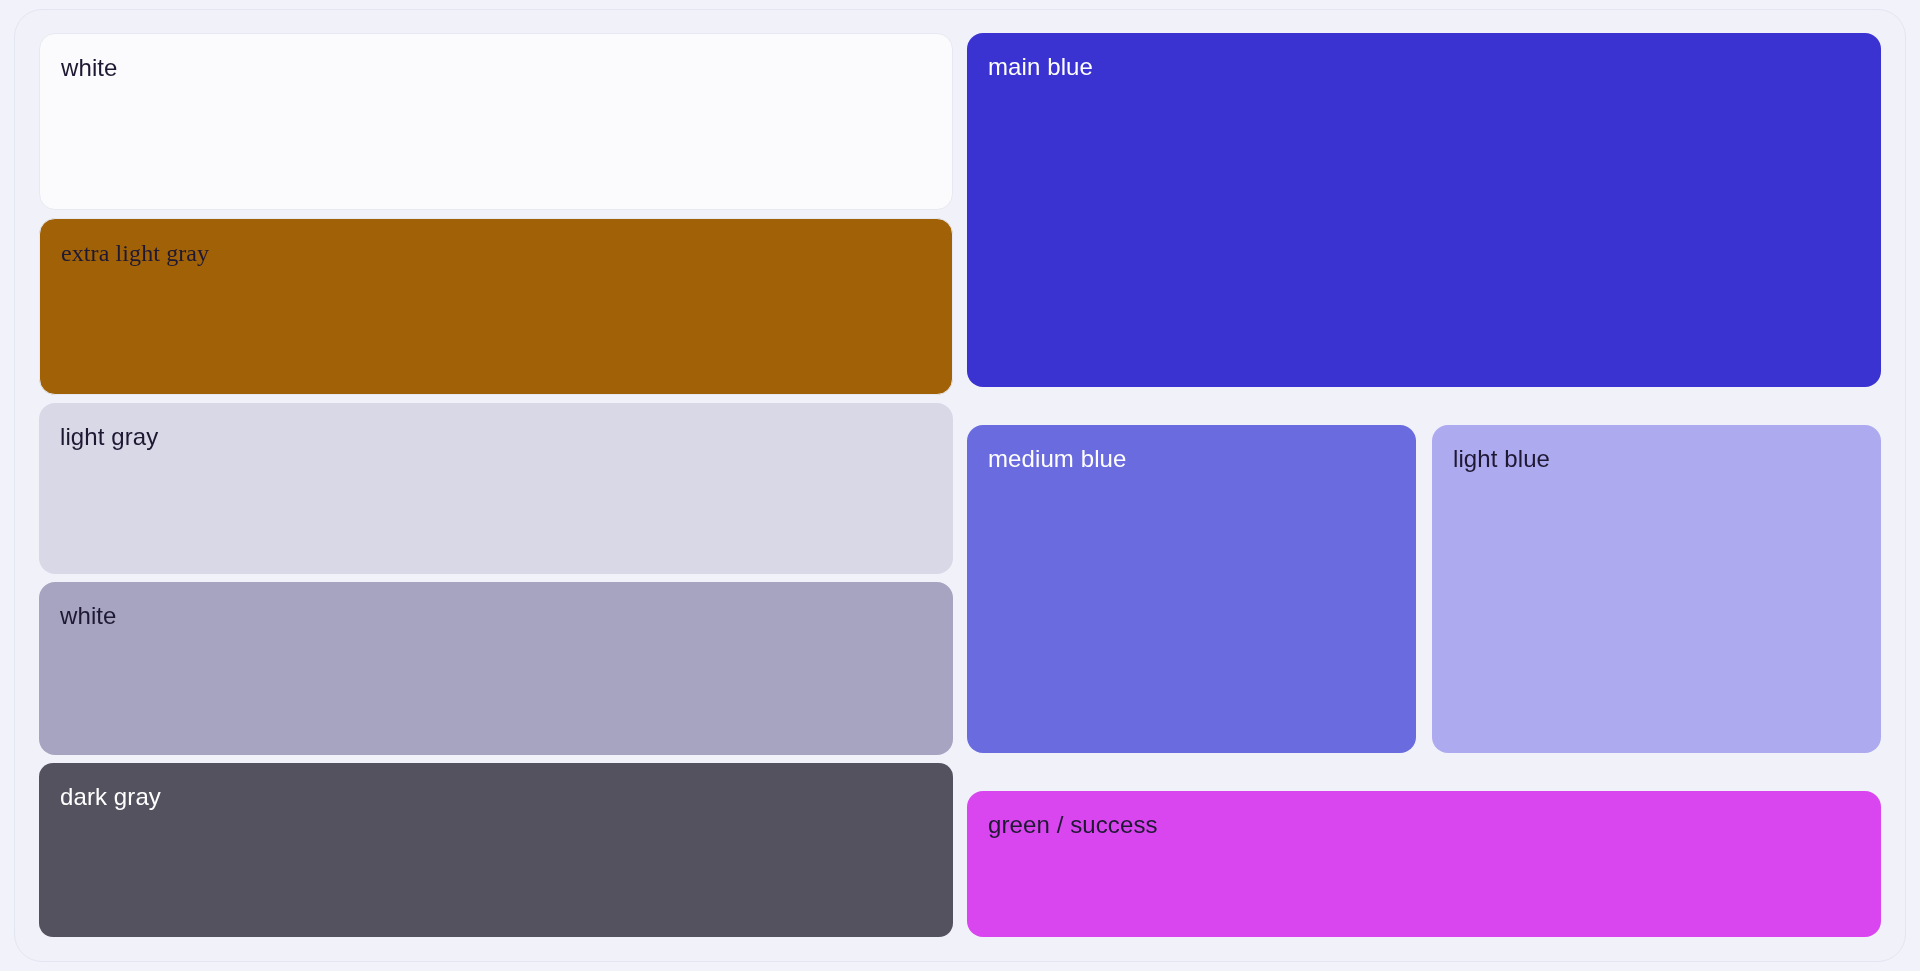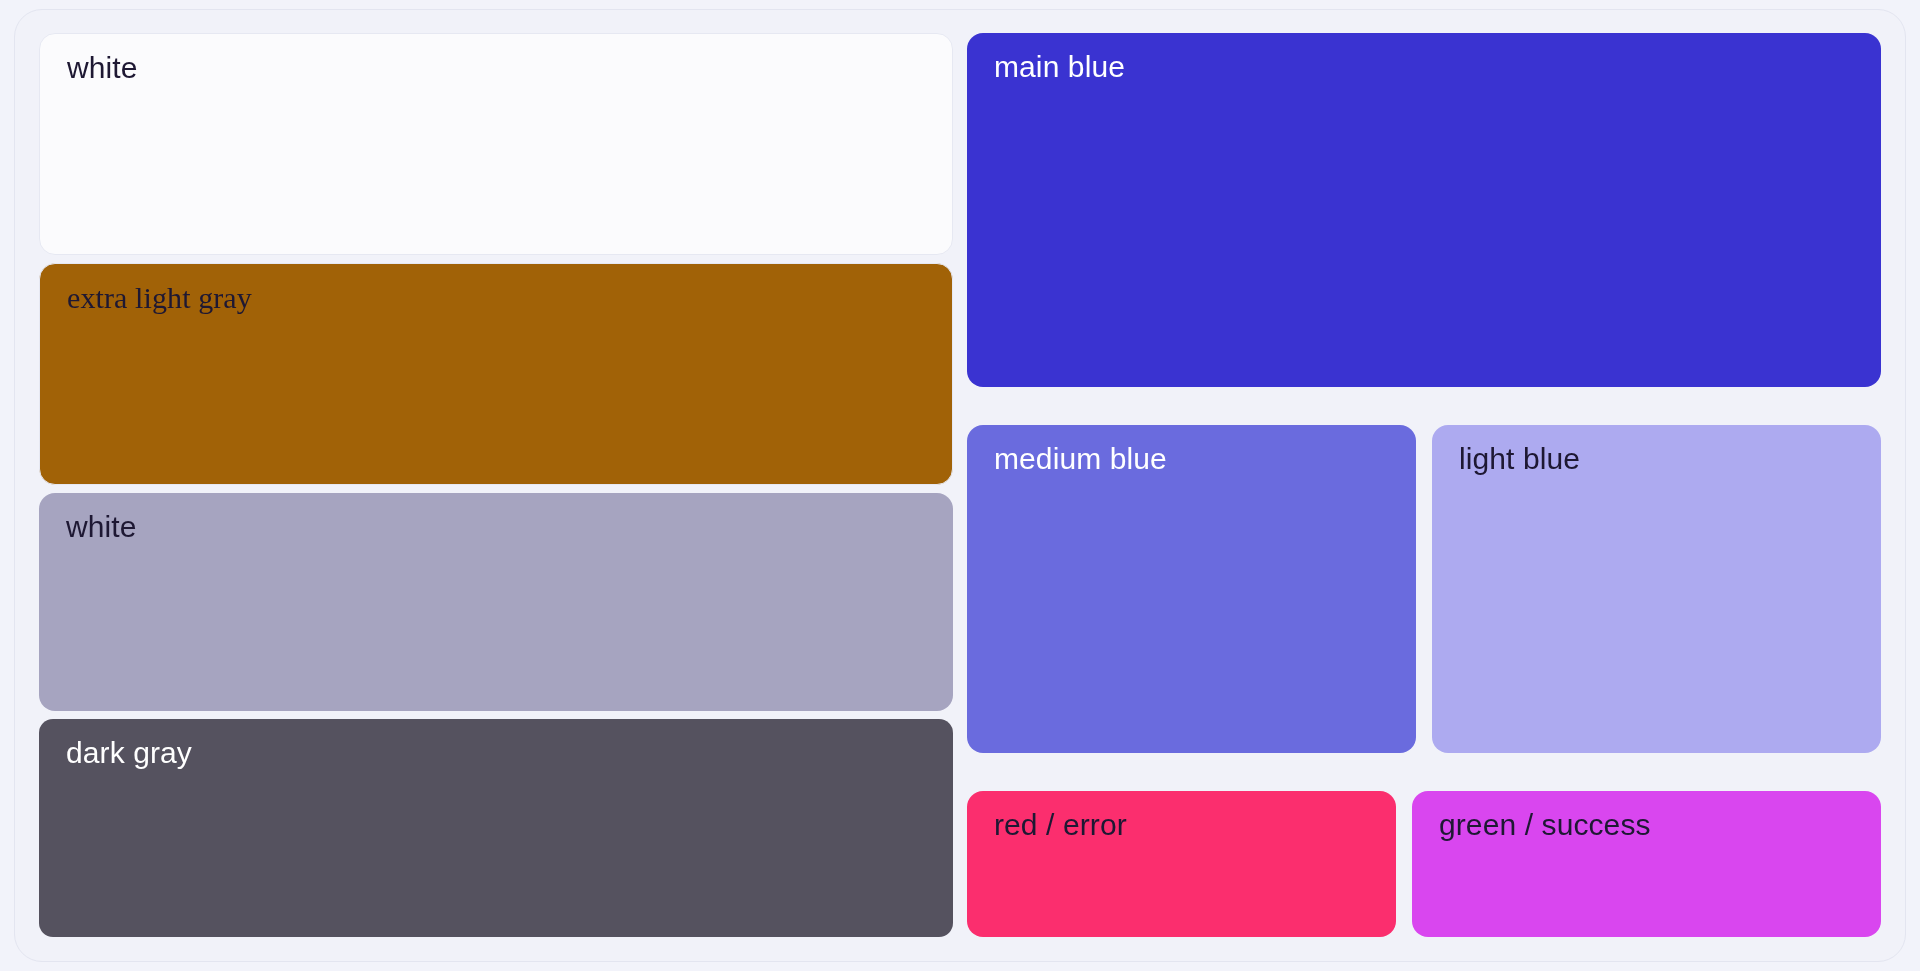--- a/index.html
+++ b/index.html
@@ -72,23 +72,23 @@
 
   .swatch {
     border-radius: 16px;
     position: relative;
     display: block;
     overflow: hidden;
   }
 
   .swatch .label {
     position: absolute;
-    left: 27px;
+    left: 21px;
     top: 19px;
-    font-size: 30px;
+    font-size: 24px;
     line-height: 30px;
     letter-spacing: 0.1px;
     white-space: nowrap;
     font-weight: 400;
   }
 
   .label-dark  { color: #1E1833; }
   .label-light { color: #FFFFFF; }
 
   .has-border { border: 1px solid #E6E8F2; }
@@ -103,20 +103,23 @@
       <div class="col col-neutrals">
 
         <div class="swatch has-border row-h-white" style="background-color: rgb(251, 251, 253);">
           <span class="label label-dark">white</span>
         </div>
 
         <div class="swatch has-border row-h-xlightgray" style="background-color: #a16207; font-family: Liberation Serif, serif;">
           <span class="label label-dark">extra light gray</span>
         </div>
 
+        <div class="swatch row-h-lightgray" style="background-color: rgb(217, 216, 230);">
+          <span class="label label-dark">light gray</span>
+        </div>
 
         <div class="swatch row-h-gray" style="background-color: rgb(166, 164, 192);">
           <span class="label label-dark">white</span>
         </div>
 
         <div class="swatch row-h-darkgray" style="background-color: rgb(85, 82, 95); border-radius: 14px;">
           <span class="label label-light">dark gray</span>
         </div>
 
 
@@ -132,23 +135,20 @@
           <div class="swatch" style="background-color: rgb(106, 107, 222);">
             <span class="label label-light">medium blue</span>
           </div>
           <div class="swatch" style="background-color: rgb(173, 170, 240);">
             <span class="label label-dark">light blue</span>
           </div>
         </div>
 
 
         <div class="brand-row row-status">
-          <div class="swatch" style="background-color: rgb(251, 46, 110);">
-            <span class="label label-dark">red / error</span>
-          </div>
           <div class="swatch" style="background-color: #d946ef; padding-left: 40px;">
             <span class="label label-dark">green / success</span>
           </div>
         </div>
 
       </div>
 
     </div>
   </div>
 </div>

